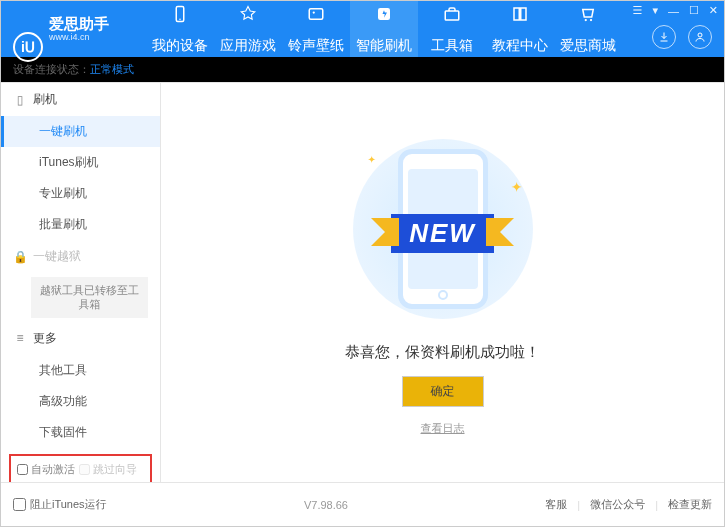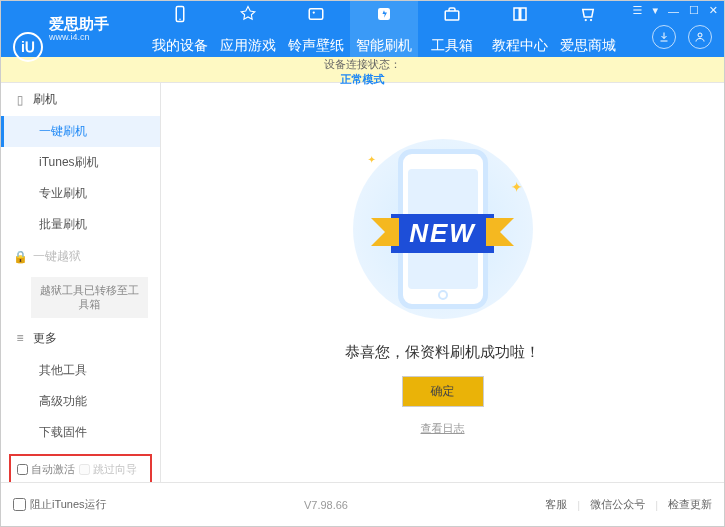--- a/index.html
+++ b/index.html
@@ -17,22 +17,22 @@
 .nav-tab.active { background: #3a9af7; }
 .nav-icon { width: 20px; height: 20px; display: flex; align-items: center; justify-content: center; }
 .nav-icon svg { width: 18px; height: 18px; fill: #fff; }
 
 .window-controls { position: absolute; top: 3px; right: 6px; display: flex; gap: 10px; font-size: 11px; align-items: center; }
 .wc-item { cursor: pointer; opacity: 0.9; }
 .header-right { position: absolute; right: 12px; bottom: 8px; display: flex; gap: 12px; }
 .circle-btn { width: 24px; height: 24px; border: 1.5px solid rgba(255,255,255,0.7); border-radius: 50%; display: flex; align-items: center; justify-content: center; cursor: pointer; }
 .circle-btn svg { width: 12px; height: 12px; fill: #fff; }
 
-.status-bar { height: 26px; background: #fef9c3; border-bottom: 1px solid #e5e5e5; display: flex; align-items: center; padding: 0 12px; font-size: 11px; color: #666; flex-direction: column; }
-.status-value { color: #1e88f5; font-weight: bold; }
+.status-bar { height: 26px; background: #000000; border-bottom: 1px solid #e5e5e5; display: flex; align-items: center; padding: 0 12px; font-size: 11px; color: #666; }
+.status-value { color: #1e88f5; font-weight: normal; }
 
 .body { flex: 1; display: flex; min-height: 0; }
 
 .sidebar { width: 160px; border-right: 1px solid #e5e5e5; display: flex; flex-direction: column; font-size: 12px; overflow-y: auto; position: relative; }
 .sb-section-title { display: flex; align-items: center; gap: 6px; padding: 8px 12px; color: #444; cursor: pointer; }
 .sb-section-title .icon { width: 14px; text-align: center; color: #888; }
 .sb-item { padding: 7px 12px 7px 38px; color: #555; cursor: pointer; }
 .sb-item.active { background: #eaf3fe; color: #1e88f5; border-left: 3px solid #1e88f5; padding-left: 35px; }
 .sb-box { margin: 4px 12px 4px 30px; background: #f3f3f3; padding: 6px; font-size: 11px; color: #888; text-align: center; line-height: 1.3; }
 .sb-checkboxes { border: 2px solid #e53935; margin: 6px 8px; padding: 6px; display: flex; gap: 4px; font-size: 11px; color: #888; }

